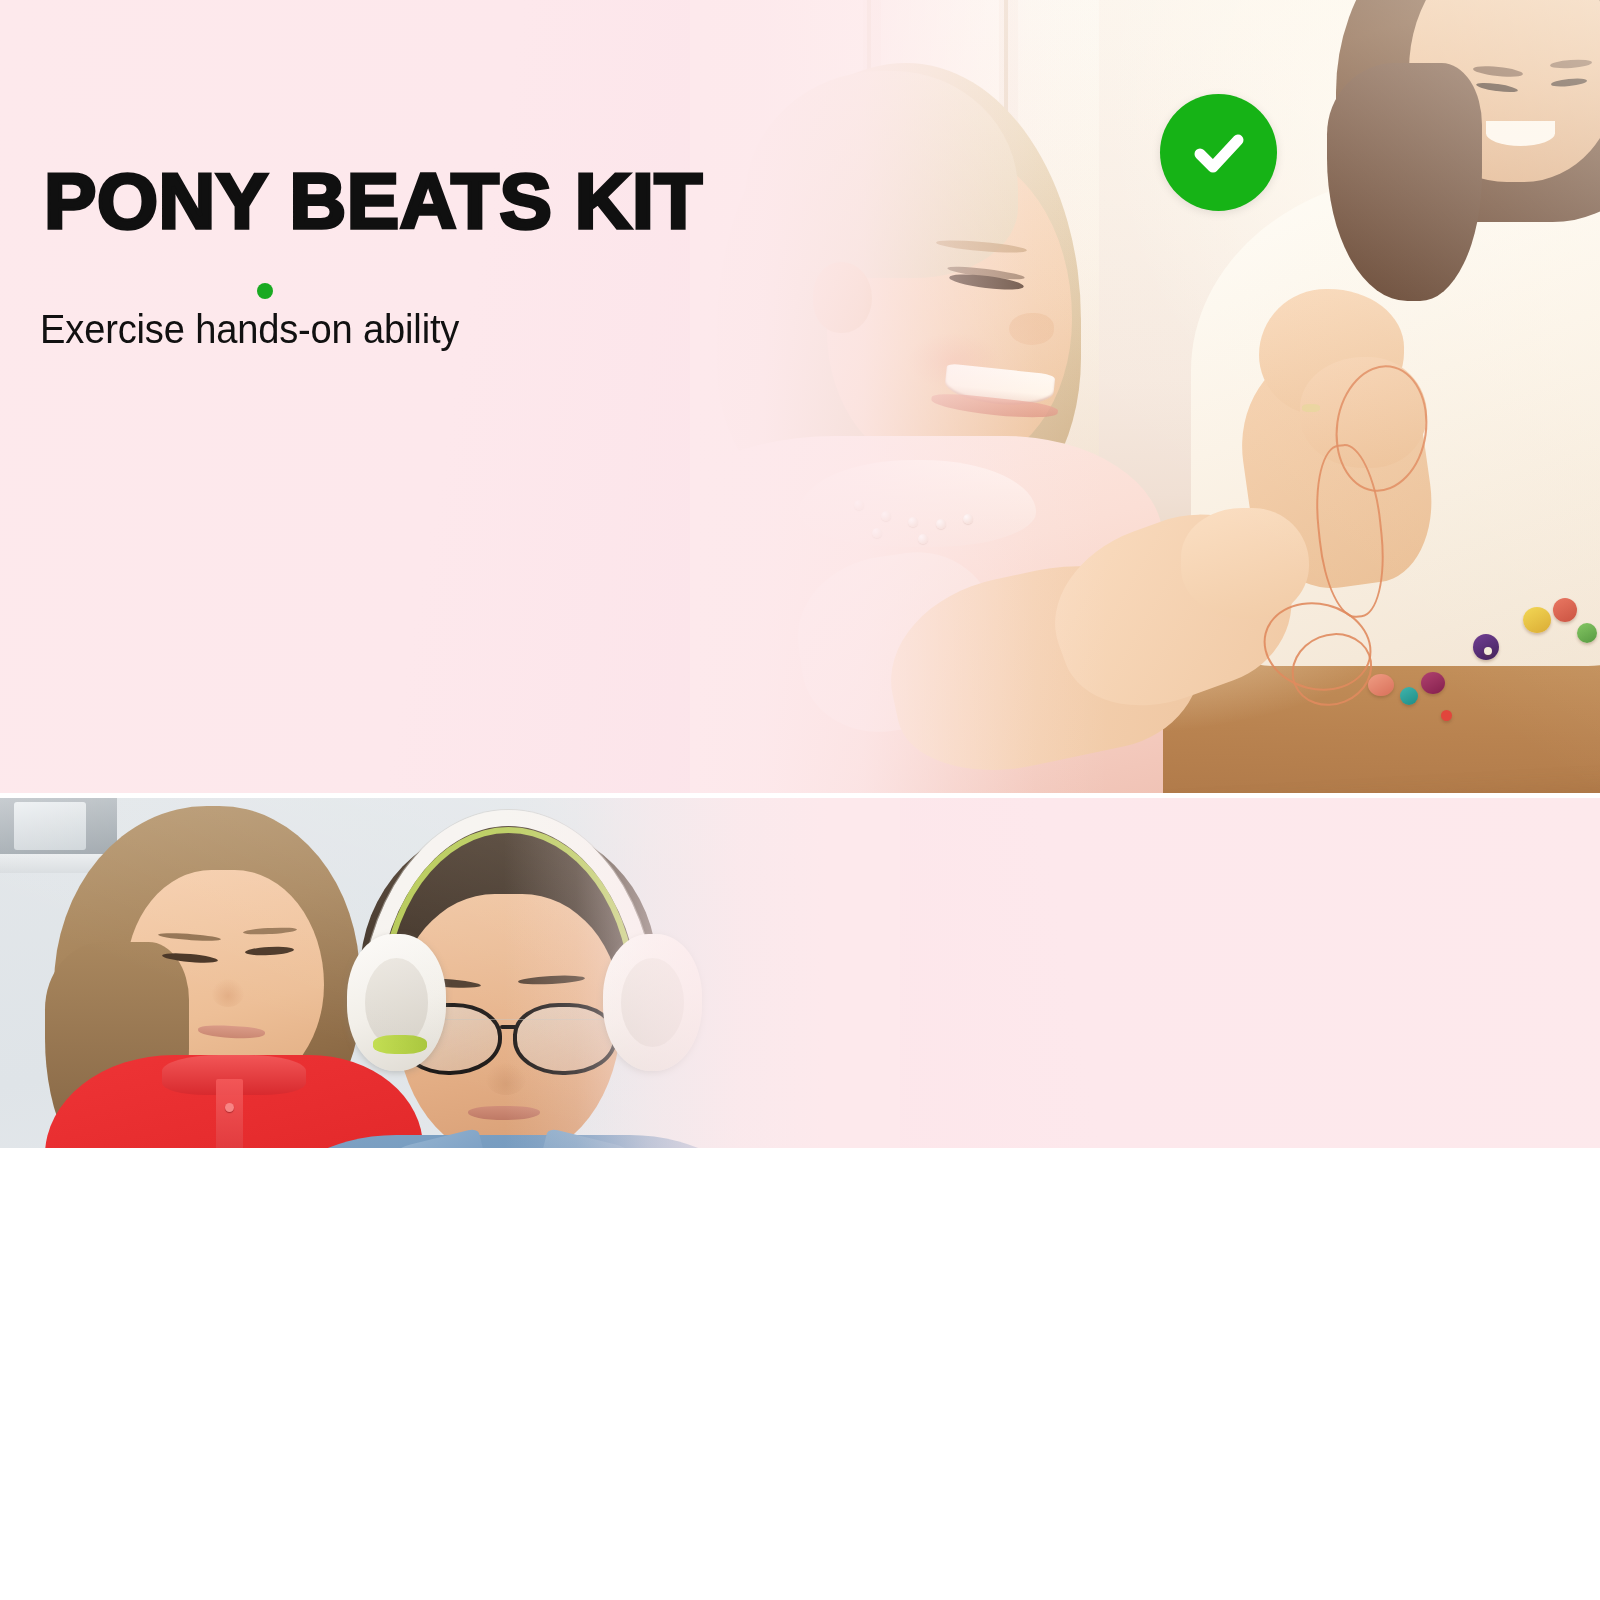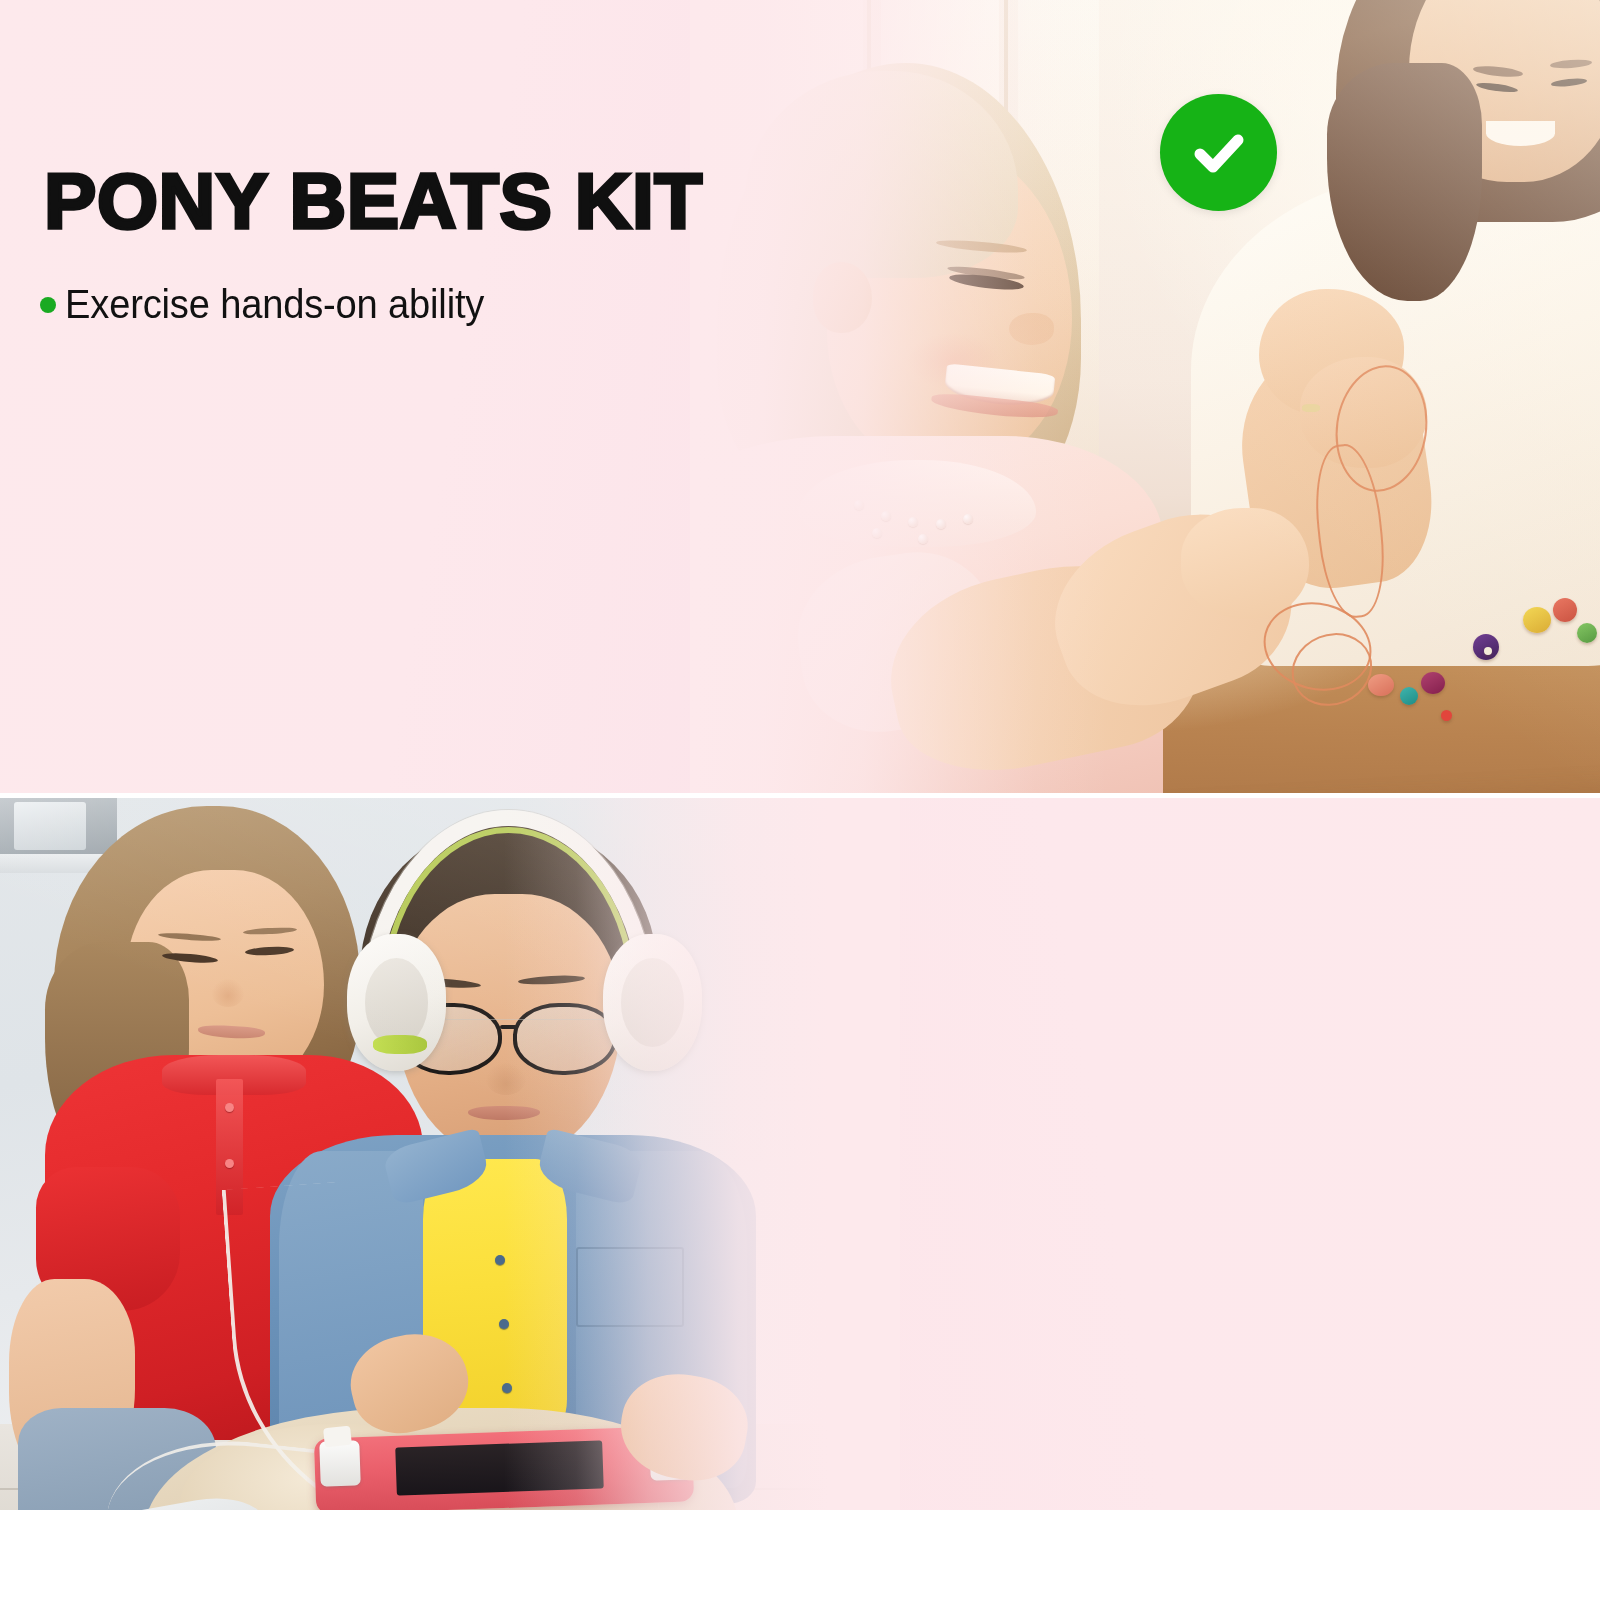--- a/index.html
+++ b/index.html
@@ -2,21 +2,21 @@
 <html><head>
 <meta charset="utf-8">
 <style>
   * { margin:0; padding:0; box-sizing:border-box; }
   html, body {
     width:1600px; height:1600px;
     font-family:"Liberation Sans", sans-serif;
     background:#ffffff;
     overflow:hidden;
   }
-  #stage { position:relative; width:1600px; height:1510px; overflow:hidden; background:#5eead4; }
+  #stage { position:relative; width:1600px; height:1148px; overflow:hidden; background:#5eead4; }
 
   
   .panel { position:absolute; left:0; width:1600px; overflow:hidden; }
   #panel-top { top:0; height:793px; background:linear-gradient(100deg,#fde9ec 0%,#fde8ec 30%,#fbe2e9 62%,#f8dde6 100%); }
   #panel-bottom { top:798px; height:802px; background:linear-gradient(260deg,#fde9ec 0%,#fde8ec 32%,#fce4e9 66%,#fadfe6 100%); }
   #divider { position:absolute; left:0; top:793px; width:1600px; height:5px; background:#ffffff; z-index:40; }
 
   
   .photo { position:absolute; overflow:hidden; }
   #photo-top { left:690px; top:0; width:910px; height:793px; }
@@ -275,21 +275,21 @@
     font-weight:700; color:#101010;
     letter-spacing:0.5px;
     -webkit-text-stroke:3.4px #101010;
     white-space:nowrap;
   }
   #title-top    { left:44px; top:163px; font-size:77px; line-height:1; transform:scaleX(1.02); transform-origin:left top; }
 
   .bullets { position:absolute; z-index:60; }
   #bullets-top { left:40px; top:283px; }
   .b-row { display:flex; align-items:center; gap:9px; }
-  #bullets-top .b-row { margin-bottom:44px; }
+  #bullets-top .b-row { margin-bottom:44px;flex-direction:column; }
   .dot { width:16px; height:16px; border-radius:50%; flex:0 0 auto; }
   .dot-green { background:#1aaa22; }
   .b-text {
     font-family:"Liberation Sans Narrow","Liberation Sans", sans-serif;
     font-size:41px; line-height:1.06; color:#111111;
     letter-spacing:-0.2px;
     transform:scaleX(0.93); transform-origin:left center;
     white-space:nowrap;
   }
 </style>

